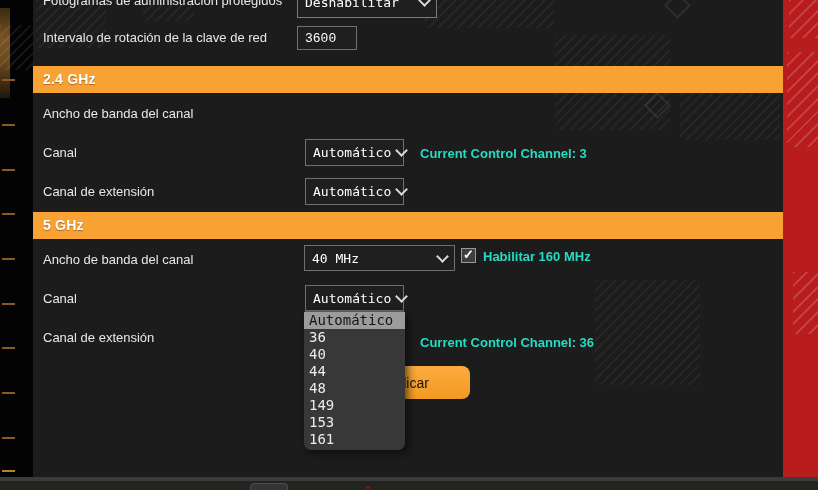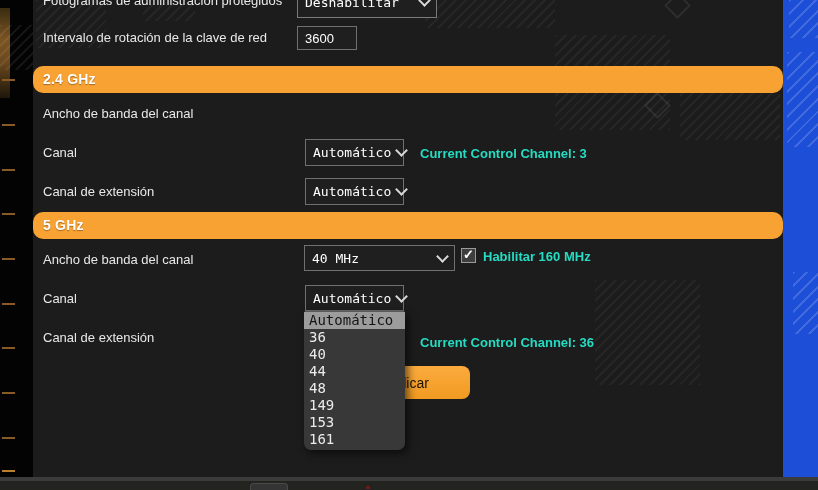--- a/index.html
+++ b/index.html
@@ -1,29 +1,29 @@
 <!DOCTYPE html>
 <html><head>
 <meta charset="utf-8">
 <style>
   html,body{margin:0;padding:0;width:818px;height:490px;overflow:hidden;background:#000;}
-  .stage{position:relative;width:818px;height:490px;background:#1d4ed8;font-family:"Liberation Sans",sans-serif;}
+  .stage{position:relative;width:818px;height:490px;background:#b91c1c;font-family:"Liberation Sans",sans-serif;}
   .panel{position:absolute;left:33px;top:0;width:750px;height:477px;background:#1c1c1c;}
   .rail{position:absolute;left:0;top:0;width:33px;height:490px;background:#030303;}
   .rail-block{position:absolute;left:0;top:8px;width:10px;height:90px;
     background:linear-gradient(#3a2c12,#7a5322 35%,#6b491e 60%,#1f170a);}
   .tick{position:absolute;left:2px;width:13px;height:2px;background:#8a5a26;}
   .hatch{position:absolute;background-image:repeating-linear-gradient(135deg,rgba(255,255,255,0.07) 0 2px,transparent 2px 7px);pointer-events:none;}
   .hatch.dim{background-image:repeating-linear-gradient(135deg,rgba(255,255,255,0.045) 0 2px,transparent 2px 7px);}
   .streak{position:absolute;background-image:repeating-linear-gradient(135deg,rgba(255,255,255,0.16) 0 2px,transparent 2px 9px);pointer-events:none;}
   .diamond{position:absolute;width:15px;height:15px;border:2px solid rgba(255,255,255,0.08);transform:rotate(45deg);pointer-events:none;}
   .lbl{position:absolute;color:#e8e8e8;font-size:13px;white-space:nowrap;}
   .hdr{position:absolute;left:33px;width:750px;height:27px;background:#f7a233;color:#fff;
     font-weight:700;font-size:14px;line-height:27px;padding-left:10px;box-sizing:border-box;
-    text-shadow:0 1px 1px rgba(0,0,0,0.35);letter-spacing:.2px;border-radius:10px;}
+    text-shadow:0 1px 1px rgba(0,0,0,0.35);letter-spacing:.2px;}
   .sel{position:absolute;background:#1f1f1f;border:1px solid #707070;color:#fff;
     font-family:"DejaVu Sans Mono",monospace;font-size:13px;display:flex;align-items:center;
     justify-content:space-between;padding:0 7px;box-sizing:border-box;cursor:pointer;white-space:nowrap;}
   .chev{width:7px;height:7px;border-right:2px solid #d8d8d8;border-bottom:2px solid #d8d8d8;
     transform:rotate(45deg);margin-top:-4px;flex:0 0 auto;margin-left:6px;}
   .note{position:absolute;color:#25dcc2;font-size:13px;font-weight:700;white-space:nowrap;}
   .txt{position:absolute;background:#1f1f1f;border:1px solid #707070;color:#fff;font-size:13px;
     padding:0 7px;box-sizing:border-box;font-family:"Liberation Sans",sans-serif;}
   .cb{position:absolute;left:461px;top:248px;width:15px;height:15px;background:#3e3e3e;
     border:1px solid #9a9a9a;box-sizing:border-box;cursor:pointer;}
@@ -78,21 +78,21 @@
   <div class="streak" style="left:787px;top:52px;width:31px;height:95px;"></div>
   <div class="streak" style="left:793px;top:272px;width:25px;height:62px;"></div>
 
   <div class="lbl" style="left:43px;top:-7px;">Fotogramas de administración protegidos</div>
   <div class="sel" style="left:297px;top:-13px;width:140px;height:31px;border-color:#7a7a7a;">
     <span>Deshabilitar</span>
     <span class="chev"></span>
   </div>
 
   <div class="lbl" style="left:43px;top:30px;">Intervalo de rotación de la clave de red</div>
-  <input class="txt" style="left: 297px; top: 26px; width: 60px; height: 24px;" value="3600">
+  <input class="txt" style="left: 297px; top: 26px; width: 60px; height: 24px; font-family: Liberation Mono, monospace;" value="3600">
 
   <div class="hdr" style="top:66px;">2.4 GHz</div>
 
   <div class="lbl" style="left:43px;top:106px;">Ancho de banda del canal</div>
 
   <div class="lbl" style="left:43px;top:145px;">Canal</div>
   <div class="sel" style="left:305px;top:139px;width:99px;height:27px;">
     <span>Automático</span>
     <span class="chev"></span>
   </div>

